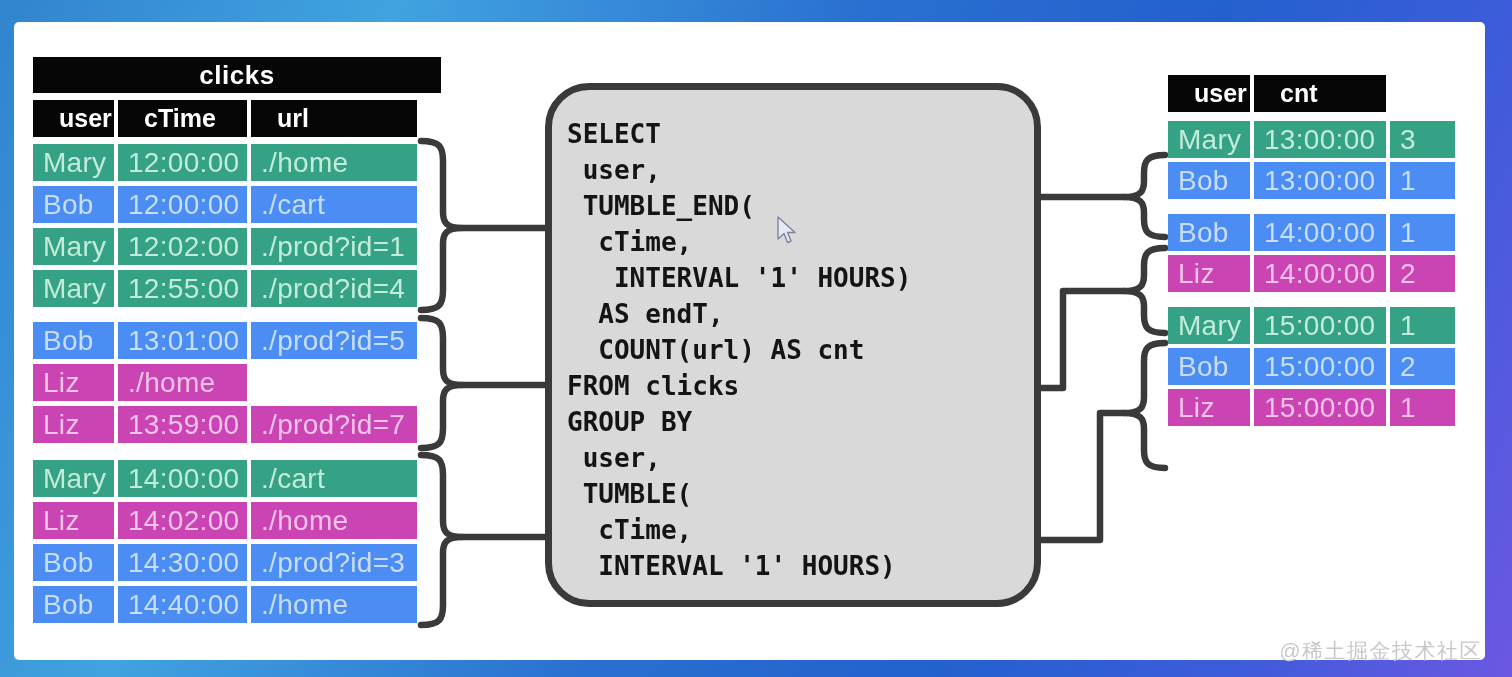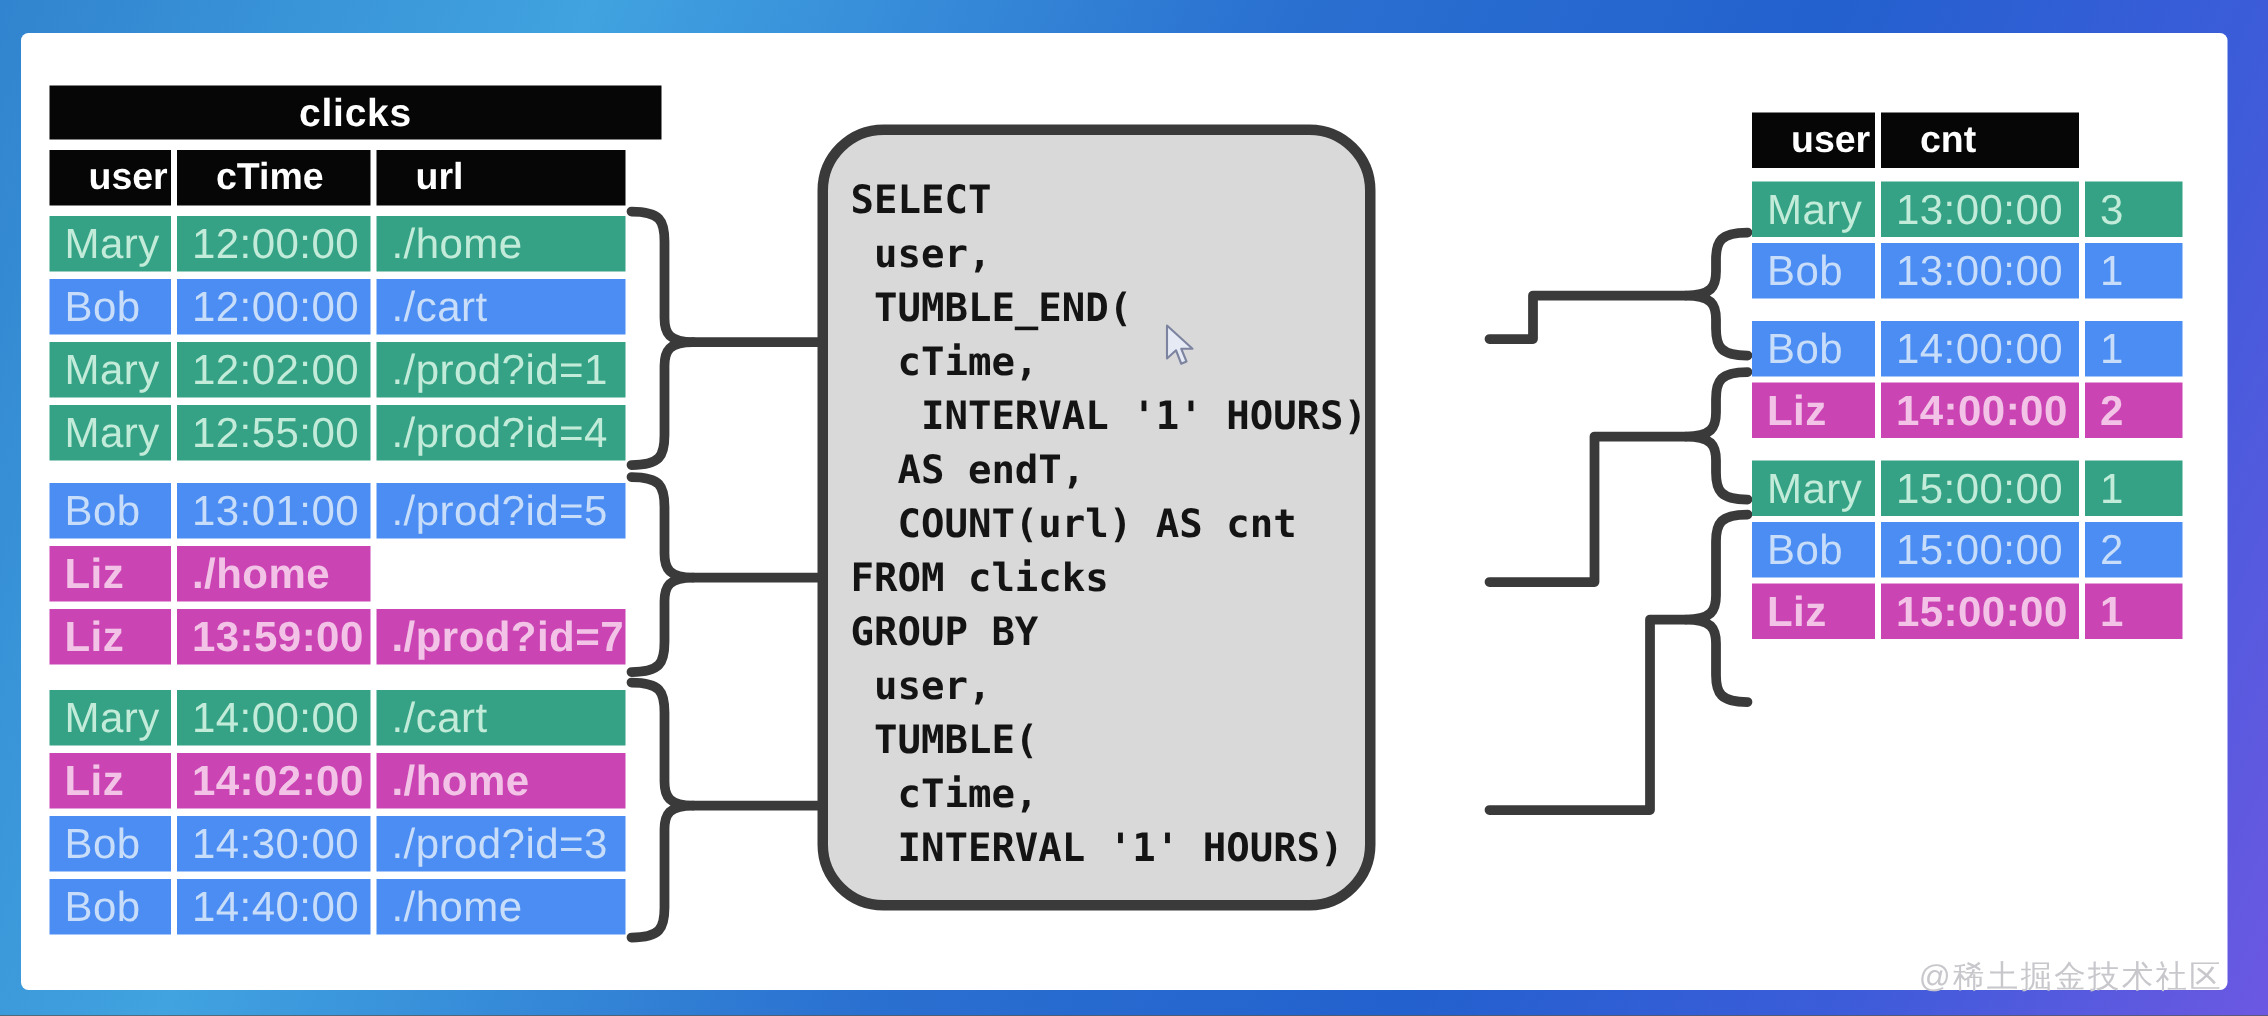--- a/index.html
+++ b/index.html
@@ -35,24 +35,24 @@
   .clicks .row.gs2{margin-top:17px;}
   .result .row{margin-top:4px;}
   .result .row.first{margin-top:9px;}
   .result .row.gs{margin-top:15px;}
   .cell{
     display:flex;align-items:center;padding-left:10px;box-sizing:border-box;
     font-size:28px;letter-spacing:.3px;
   }
   .row[data-color="teal"]    .cell{background:#35a285;color:#c2ecd9;}
   .row[data-color="blue"]    .cell{background:#4b8df2;color:#c7ddfa;}
-  .row[data-color="magenta"] .cell{background:#cb44b4;color:#f2c3e6;font-weight:bold;}
+  .row[data-color="magenta"] .cell{background:#cb44b4;color:#f2c3e6;}
   
   .sqlbox{
-    position:absolute;left:545px;top:83px;width:372px;height:524px;box-sizing:border-box;
+    position:absolute;left:545px;top:83px;width:496px;height:524px;box-sizing:border-box;
     background:#d9d9d9;border:7px solid #3a3a3a;border-radius:44px;
   }
   .sqlbox pre{
     margin:0;padding:26px 0 0 15px;
     font-family:"DejaVu Sans Mono","Liberation Mono",monospace;
     font-weight:bold;font-size:26px;line-height:36px;color:#141414;
   }
   
   .wires{position:absolute;left:0;top:0;pointer-events:none;}
   .wires path,.wires polyline{fill:none;stroke:#3a3a3a;stroke-width:6.5;stroke-linecap:round;stroke-linejoin:round;}

